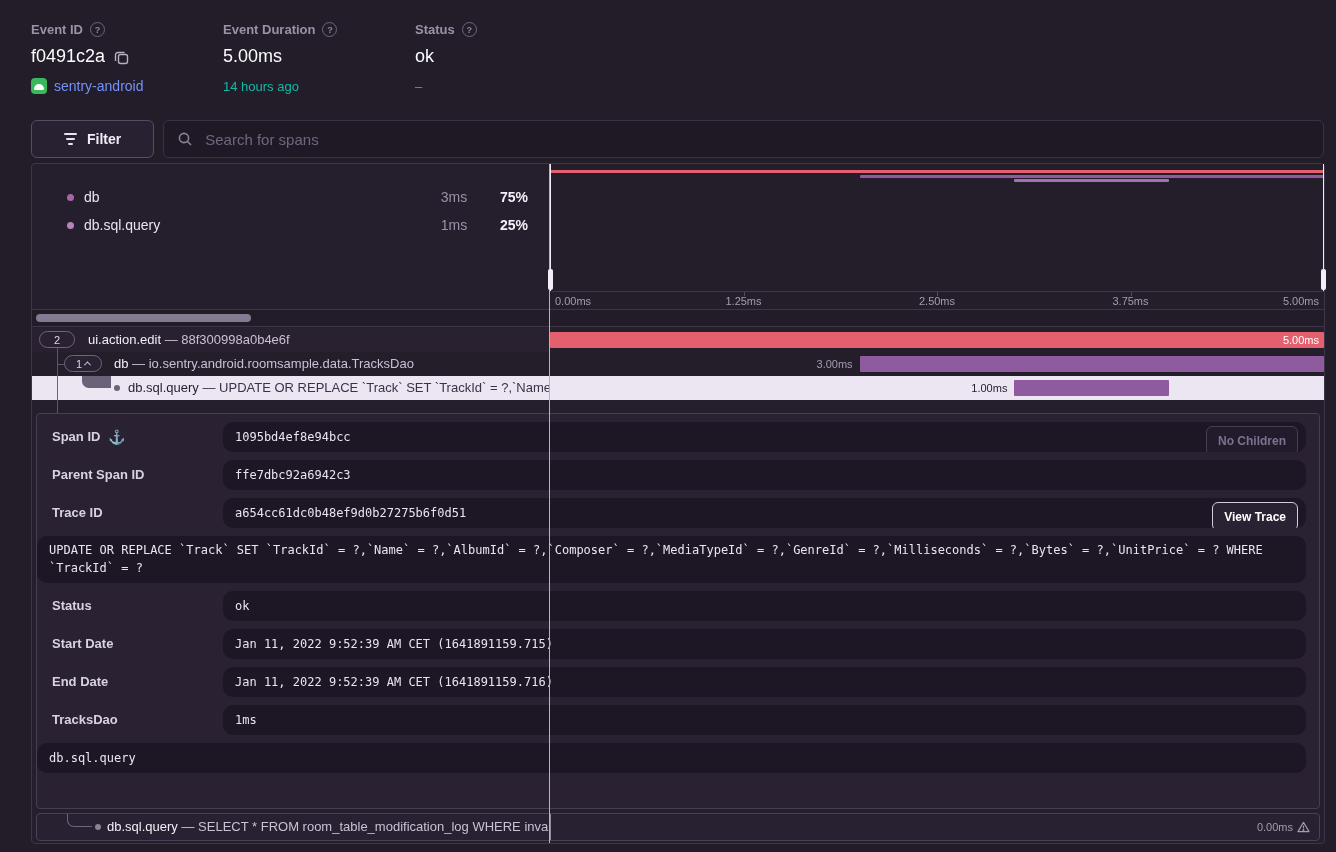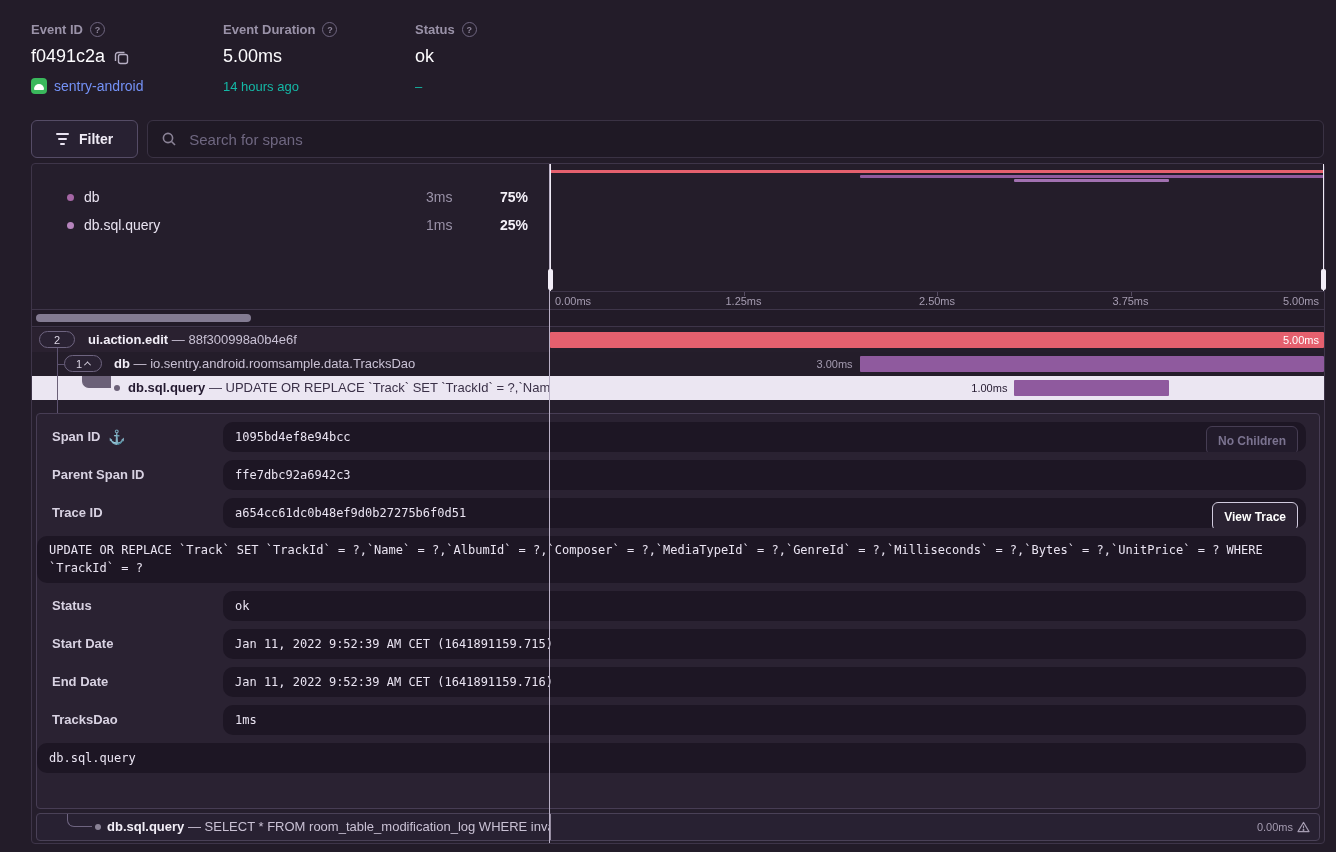--- a/index.html
+++ b/index.html
@@ -21,21 +21,21 @@
   .hdr-value { margin-top:9px; font-size:18px; color:#fdfcfe; display:flex; align-items:center; gap:9px; }
   .copy-btn { width:15px; height:15px; cursor:pointer; }
   .proj { margin-top:11px; display:flex; align-items:center; gap:7px; font-size:14px; color:#7492f7; }
   .android-ic { width:16px; height:16px; border-radius:4px; background:#3ab85c; position:relative; }
   .android-ic:after { content:""; position:absolute; left:3px; right:3px; bottom:4px; height:6px;
                       background:#fff; border-radius:5px 5px 1px 1px; }
   .hdr-sub { margin-top:12px; font-size:13px; color:#14b8a6; }
 
   
   .toolbar { position:absolute; top:120px; left:31px; right:12px; height:38px; display:flex; gap:9px; }
-  .filter-btn { display:flex; align-items:center; gap:10px; padding:0 24px; background:#282132;
+  .filter-btn { display:flex; align-items:center; gap:10px; padding:0 32px; background:#282132;
                 border:1px solid #554c66; border-radius:6px; color:#f0ecf6; font-weight:bold;
                 font-size:14px; font-family:inherit; cursor:pointer; }
   .filter-ic { display:flex; flex-direction:column; align-items:center; gap:3px; }
   .filter-ic i { display:block; height:2px; background:#e9e3f1; border-radius:1px; }
   .filter-ic i:nth-child(1){ width:13px; } .filter-ic i:nth-child(2){ width:9px; } .filter-ic i:nth-child(3){ width:5px; }
   .search-box { flex:1; display:flex; align-items:center; gap:10px; background:#1f1925;
                 border:1px solid #3a3244; border-radius:6px; padding:0 13px; }
   .search-box input { flex:1; background:transparent; border:none; outline:none;
                       color:#d9d3e3; font-size:15px; font-family:inherit; }
   .search-box input::placeholder { color:#6f6781; }
@@ -43,21 +43,21 @@
   
   .container { position:absolute; top:163px; left:31px; width:1294px; height:681px;
                border:1px solid #3e3549; border-radius:4px; background:#251e2c; }
   .divider-v { position:absolute; left:517px; top:0; bottom:0; width:1px; background:#b9b0c6; z-index:6; }
 
   
   .legend { position:absolute; left:0; top:0; width:517px; height:145px; padding-top:19px; }
   .legend-row { display:flex; align-items:center; height:28px; padding:0 21px 0 35px; font-size:14px; }
   .legend-dot { width:7px; height:7px; border-radius:50%; margin-right:10px; }
   .legend-op { flex:1; color:#e9e3f1; }
-  .legend-dur { width:56px; text-align:left; color:#9a92a8; }
+  .legend-dur { width:56px; text-align:center; color:#9a92a8; }
   .legend-pct { width:46px; text-align:right; color:#f4f0f8; font-weight:bold; }
 
   .chart { position:absolute; left:518px; right:0; top:0; height:127px; background:#241d2a; }
   .mm-line { position:absolute; height:3px; border-radius:1px; }
   .mm-l1 { top:6px; left:0; right:0; background:#e5606e; }
   .mm-l2 { top:11px; left:40%; right:0; background:#8f5a9e; }
   .mm-l3 { top:15px; left:60%; width:20%; background:#a271b1; }
   .handle-line { position:absolute; top:0; bottom:0; width:1px; background:#efeaf5; z-index:7; }
   .handle-grip { position:absolute; bottom:1px; width:5px; height:21px; border-radius:2px; background:#f2edf7; z-index:8; cursor:ew-resize; }
 
@@ -72,21 +72,21 @@
 
   
   .rows { position:absolute; left:0; right:0; top:164px; }
   .trow { position:relative; height:24px; font-size:13px; }
   .cell-l { position:absolute; left:0; top:0; bottom:0; width:517px; overflow:hidden; white-space:nowrap; }
   .cell-r { position:absolute; left:518px; right:0; top:0; bottom:0; }
   .trow1 .cell-l { background:#2a2130; } .trow1 .cell-r { background:#251e2b; }
   .trow2 .cell-l, .trow2 .cell-r { background:#241d2a; }
   .trow3 .cell-l, .trow3 .cell-r { background:#ebe6f2; }
   .rtext { position:absolute; top:0; line-height:24px; }
-  .op { font-weight:bold; color:#f2eef7; }
+  .op { font-weight:normal; color:#f2eef7; }
   .desc { color:#c9c1d4; }
   .trow3 .op { color:#241a30; } .trow3 .desc { color:#3b3148; }
   .badge { position:absolute; top:3px; height:17px; border:1px solid #6e6480; border-radius:9px;
            background:#2a2233; color:#ddd7e6; font-size:11px; display:flex; align-items:center;
            justify-content:center; gap:3px; z-index:3; cursor:pointer; }
   .chev-up { width:5px; height:5px; border-top:1.5px solid #ddd7e6; border-left:1.5px solid #ddd7e6;
              transform:rotate(45deg) translate(1px,1px); }
   .tline { position:absolute; width:1px; background:#5d5370; }
   .telbow { position:absolute; border-left:1px solid #5d5370; border-bottom:1px solid #5d5370;
             border-bottom-left-radius:7px; }

